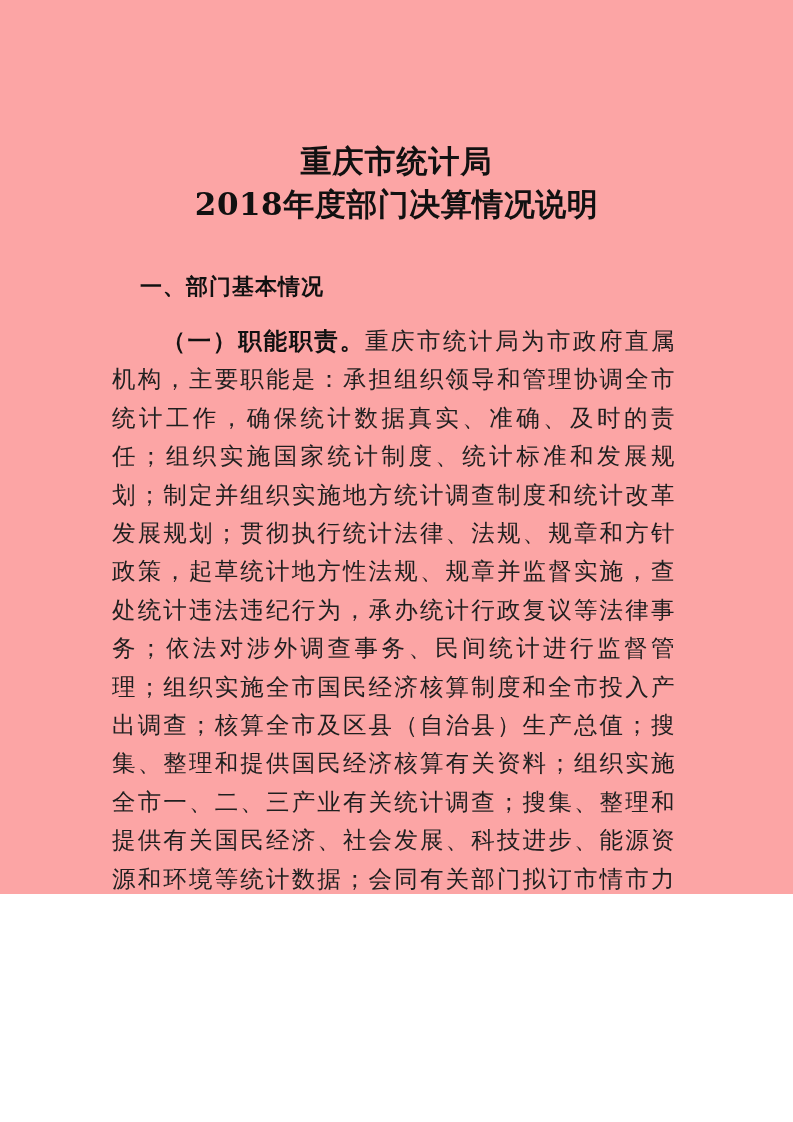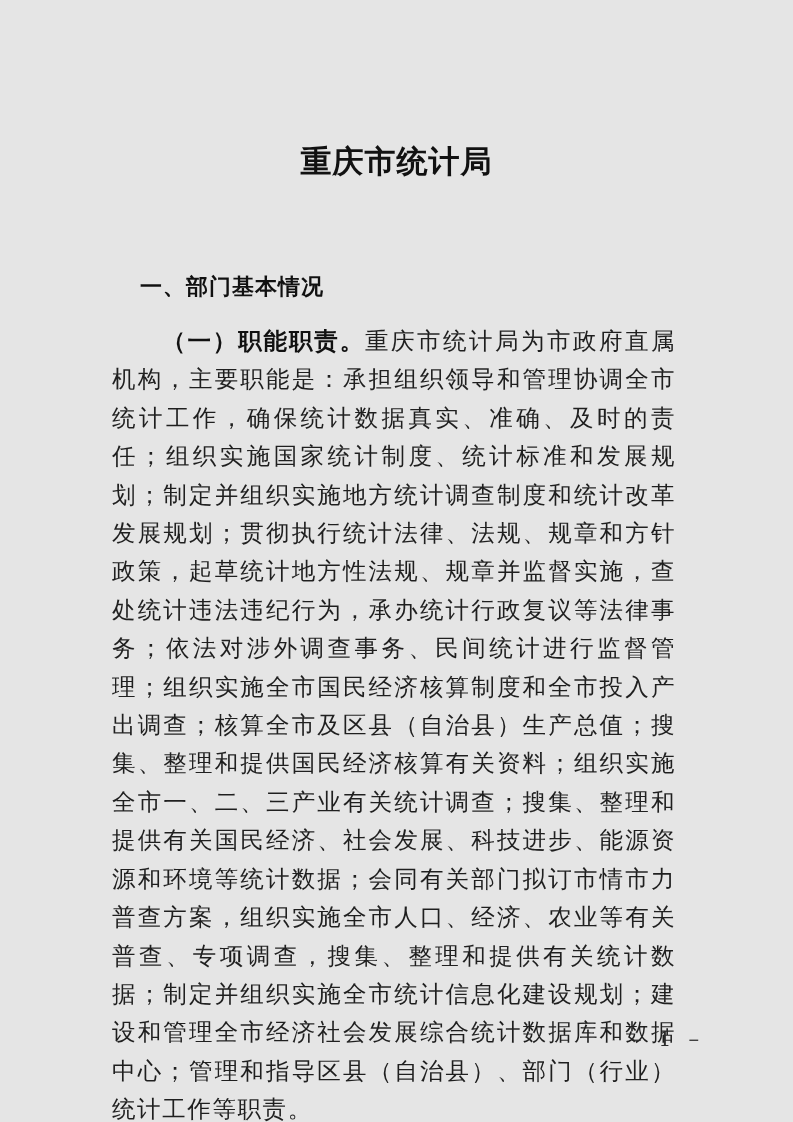--- a/index.html
+++ b/index.html
@@ -3,22 +3,22 @@
 <meta charset="utf-8">
 <style>
   html, body {
     margin: 0;
     padding: 0;
     background: #ffffff;
   }
   .page {
     position: relative;
     width: 793px;
-    height: 1122px;
-    background: #e5e5e5;
+    height: 894px;
+    background: #fca5a5;
     overflow: hidden;
     box-sizing: border-box;
     font-family: "DejaVu Serif", "Liberation Serif", serif;
     color: #1a1a1a;
   }
 
   
   .doc-title {
     position: absolute;
     left: 0;
@@ -97,20 +97,21 @@
     white-space: pre;
   }
 </style>
 </head>
 <body>
 
 <div class="page">
 
   <div class="doc-title">
     <span class="title-line line1">重庆市统计局</span>
+    <span class="title-line line2">2018年度部门决算情况说明</span>
   </div>
 
   <div class="body-area">
 
     <p class="section-heading">一、部门基本情况</p>
 
     <p class="para"><span class="lead">（一）职能职责。</span><span>重庆市统计局为市政府直属机构，主要职能是：承担组织领导和管理协调全市统计工作，确保统计数据真实、准确、及时的责任；组织实施国家统计制度、统计标准和发展规划；制定并组织实施地方统计调查制度和统计改革发展规划；贯彻执行统计法律、法规、规章和方针政策，起草统计地方性法规、规章并监督实施，查处统计违法违纪行为，承办统计行政复议等法律事务；依法对涉外调查事务、民间统计进行监督管理；组织实施全市国民经济核算制度和全市投入产出调查；核算全市及区县（自治县）生产总值；搜集、整理和提供国民经济核算有关资料；组织实施全市一、二、三产业有关统计调查；搜集、整理和提供有关国民经济、社会发展、科技进步、能源资源和环境等统计数据；会同有关部门拟订市情市力普查方案，组织实施全市人口、经济、农业等有关普查、专项调查，搜集、整理和提供有关统计数据；制定并组织实施全市统计信息化建设规划；建设和管理全市经济社会发展综合统计数据库和数据中心；管理和指导区县（自治县）、部门（行业）统计工作等职责。</span></p>
 
   </div>
 

